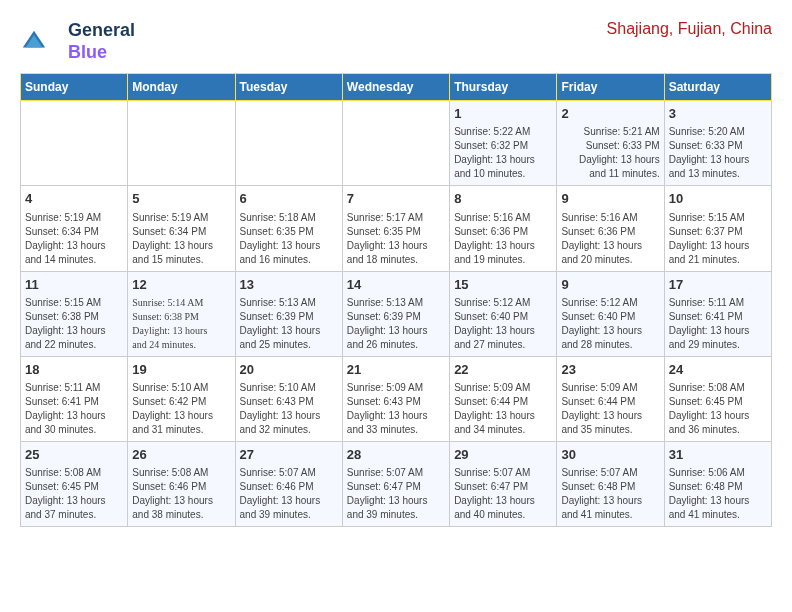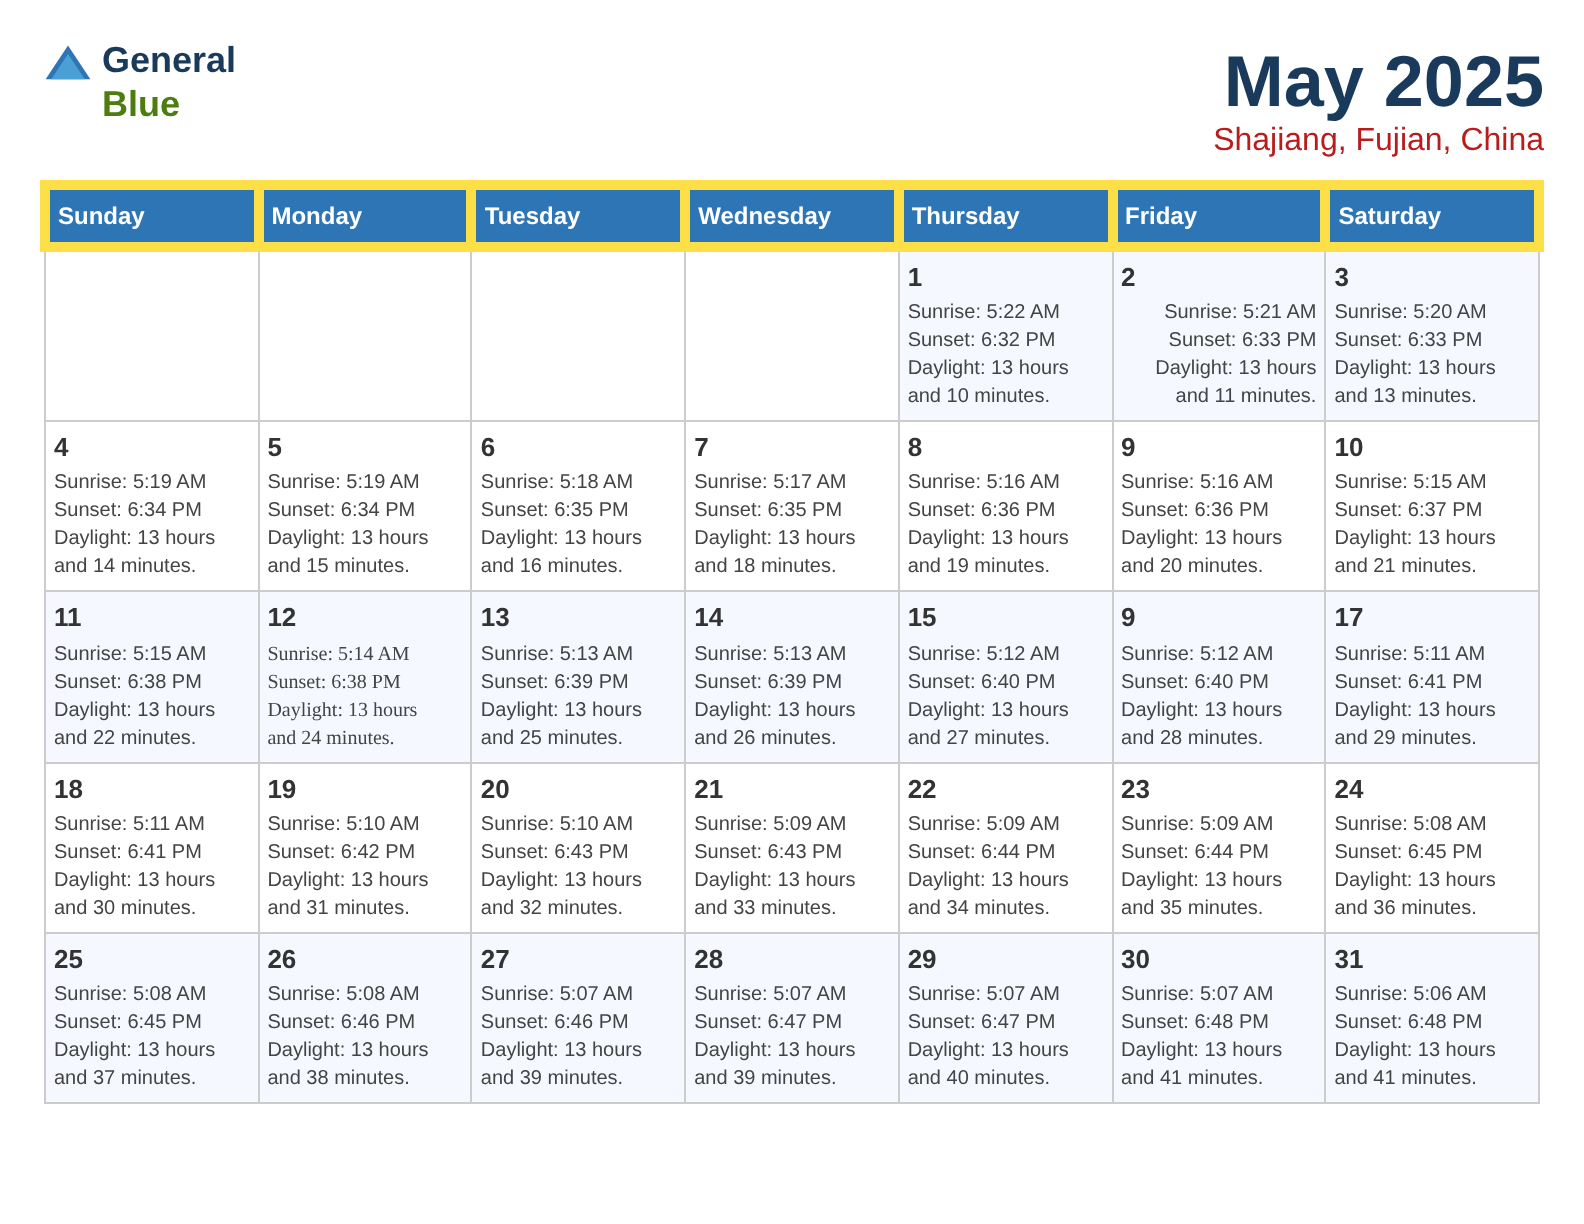--- a/index.html
+++ b/index.html
@@ -11,31 +11,31 @@
       padding: 20px;
     }
     .header {
       display: flex;
       justify-content: space-between;
       align-items: flex-start;
       margin-bottom: 10px;
     }
     .logo {
       display: flex;
-      align-items: flex-start;
-      gap: 3px;
+      align-items: center;
+      gap: 20px;
     }
     .logo-text {
       font-size: 18px;
       font-weight: bold;
       color: #1a3a5c;
       line-height: 1.2;
     }
     .logo-text span {
-      color: #4d7c0f;
+      color: #8b5cf6;
     }
     .logo-icon {
       width: 28px;
       height: 28px;
     }
     .title-block {
       text-align: right;
     }
     .main-title {
       font-size: 36px;
@@ -53,21 +53,21 @@
     }
     thead tr {
       background: #2e75b6;
       color: #fff;
     }
     thead th {
       padding: 6px 4px;
       text-align: left;
       font-size: 12px;
       font-weight: bold;
-      border: 5px solid #fde047;
+      border: 1px solid #fde047;
     }
     tbody tr {
       border: 1px solid #ccc;
     }
     tbody td {
       vertical-align: top;
       padding: 4px;
       border: 1px solid #ccc;
       min-width: 100px;
       min-height: 80px;
@@ -102,21 +102,20 @@
     <svg class="logo-icon" viewBox="0 0 40 40" xmlns="http://www.w3.org/2000/svg">
       <polygon points="20,4 36,28 4,28" fill="#2e75b6"></polygon>
       <polygon points="20,10 32,28 8,28" fill="#4a9fd4"></polygon>
     </svg>
     <div class="logo-text">
       <div>General</div>
       <div><span>Blue</span></div>
     </div>
   </div>
   <div class="title-block">
-    <div class="main-title">May 2025</div>
     <div class="sub-title">Shajiang, Fujian, China</div>
   </div>
 </div>
 
 <table>
   <thead>
     <tr>
     <th>Sunday</th>
         <th>Monday</th>
         <th>Tuesday</th>

